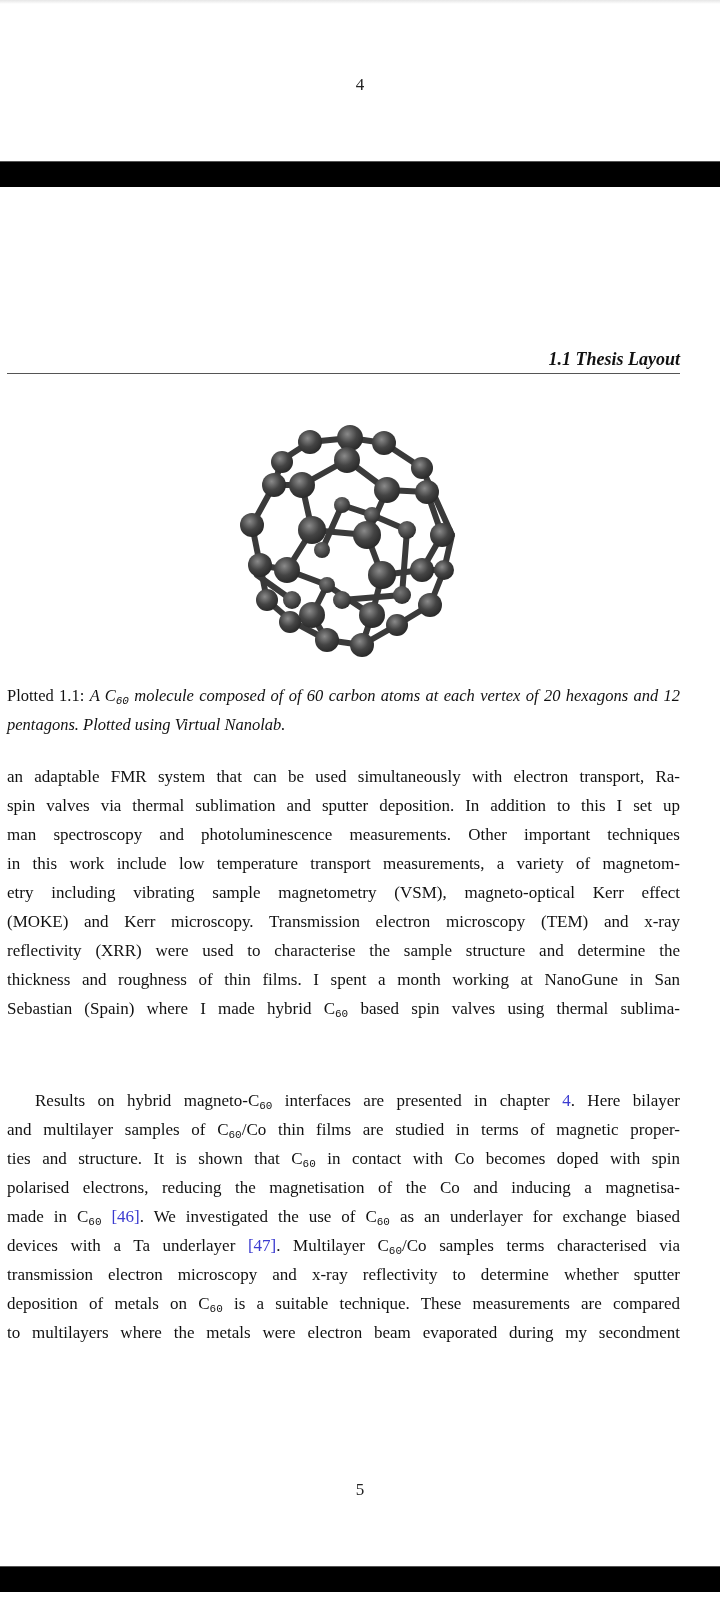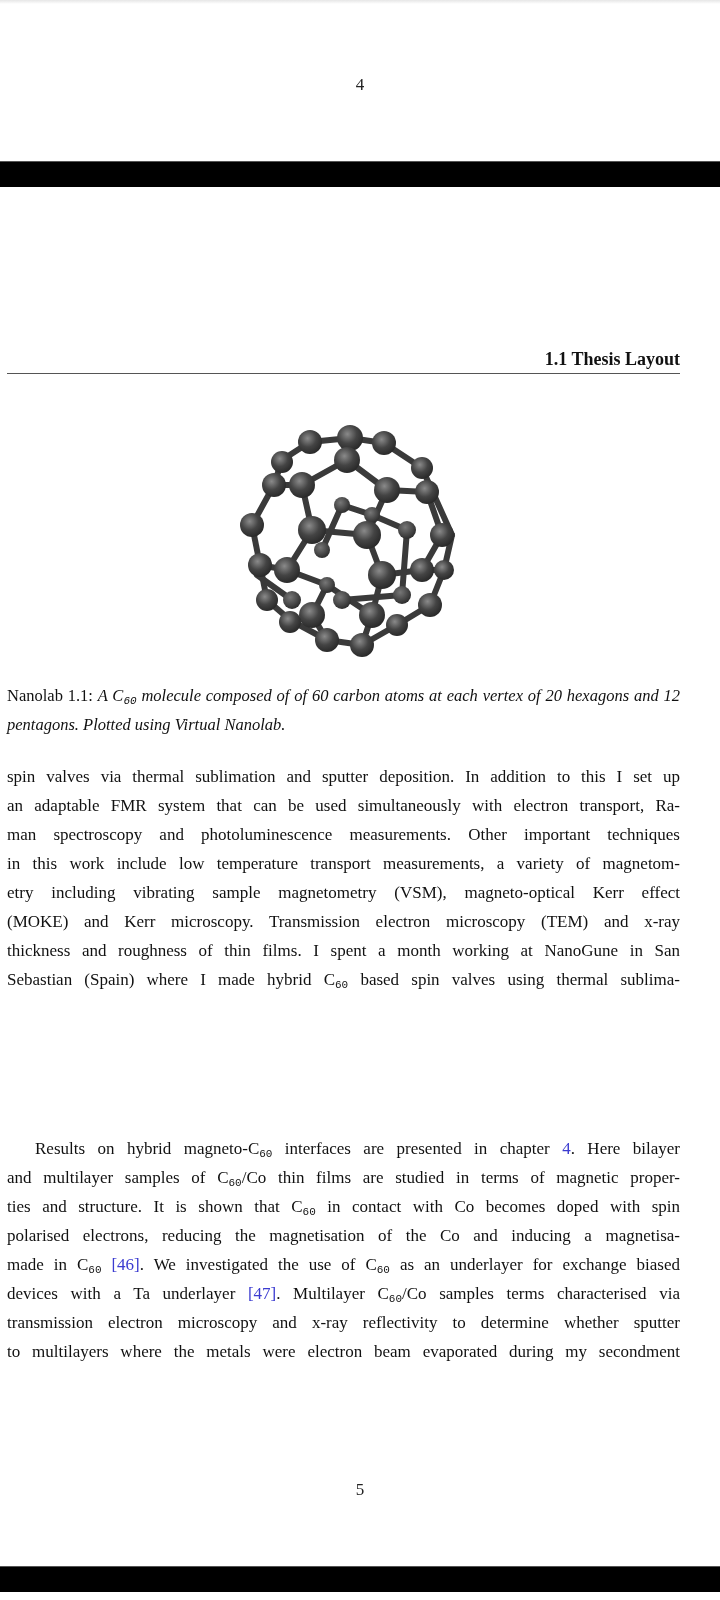--- a/index.html
+++ b/index.html
@@ -11,32 +11,32 @@
     background: linear-gradient(#e6e6e6, #ffffff); }
   .page-num { position: absolute; width: 720px; text-align: center; left: 0;
     font-size: 17px; color: #222; }
   .page-num.top { top: 75px; }
   .page-num.bottom { top: 1480px; }
   .page-gap { position: absolute; left: 0; width: 720px; height: 25px; background: #000;
     border-top: 1px solid #555; }
   .gap1 { top: 161px; }
   .gap2 { top: 1566px; }
   .running-head { position: absolute; left: 7px; top: 347px; width: 673px; height: 26px;
-    border-bottom: 1.5px solid #555; }
+    border-bottom: 1.5px solid #555; font-style: italic; }
   .running-head span { position: absolute; right: 0; top: 2px; font-weight: bold; font-size: 18px;
     color: #111; }
   .figure { position: absolute; left: 222px; top: 410px; width: 242px; height: 250px; }
   .caption { position: absolute; left: 7px; top: 681px; width: 673px; font-size: 16.5px; line-height: 29px;
     text-align: justify; color: #111; }
   .caption .label { font-style: normal; }
   .caption .text { font-style: italic; }
   .para { position: absolute; left: 7px; width: 673px; font-size: 17px; line-height: 29px;
     text-align: justify; text-align-last: left; color: #111; }
   .p1 { top: 762px; }
-  .p2 { top: 1086px; text-indent: 28px; margin-top: 48px; }
+  .p2 { top: 1086px; text-indent: 28px; }
   .line { display: block; text-align: justify; text-align-last: justify; white-space: nowrap; }
   .line.last { text-align-last: left; }
   .linkref { color: #3b3bd0; }
   sub { font-size: 11px; vertical-align: -3px; line-height: 0; font-family: Liberation Mono, monospace; }
 </style>
 </head>
 <body>
 
 <div class="top-shade"></div>
 
@@ -141,41 +141,43 @@
       <circle cx="150" cy="205" r="13" fill="url(#atom)"></circle>
       <circle cx="68" cy="212" r="11" fill="url(#atom)"></circle>
       <circle cx="175" cy="215" r="11" fill="url(#atom)"></circle>
       <circle cx="105" cy="230" r="12" fill="url(#atom)"></circle>
       <circle cx="140" cy="235" r="12" fill="url(#atom)"></circle>
     </g>
   </svg>
 </div>
 
 <div class="caption">
-  <span class="label">Nanolab 1.1:</span>
+  <span class="label">Plotted 1.1:</span>
   <span class="text"><span>A C</span><sub>60</sub><span> molecule composed of of 60 carbon atoms at each vertex of 20 hexagons and 12 pentagons. Plotted using Virtual Nanolab.</span></span>
 </div>
 
 <div class="para p1">
+  <span class="line">an adaptable FMR system that can be used simultaneously with electron transport, Ra-</span>
   <span class="line">spin valves via thermal sublimation and sputter deposition. In addition to this I set up</span>
-  <span class="line">an adaptable FMR system that can be used simultaneously with electron transport, Ra-</span>
   <span class="line">man spectroscopy and photoluminescence measurements. Other important techniques</span>
   <span class="line">in this work include low temperature transport measurements, a variety of magnetom-</span>
   <span class="line">etry including vibrating sample magnetometry (VSM), magneto-optical Kerr effect</span>
   <span class="line">(MOKE) and Kerr microscopy.  Transmission electron microscopy (TEM) and x-ray</span>
+  <span class="line">reflectivity (XRR) were used to characterise the sample structure and determine the</span>
   <span class="line">thickness and roughness of thin films. I spent a month working at NanoGune in San</span>
   <span class="line"><span>Sebastian (Spain) where I made hybrid C</span><sub>60</sub><span> based spin valves using thermal sublima-</span></span>
 </div>
 
 <div class="para p2">
   <span class="line" style="text-indent:28px"><span>Results on hybrid magneto-C</span><sub>60</sub><span> interfaces are presented in chapter </span><a class="linkref">4</a><span>. Here bilayer</span></span>
   <span class="line" style="text-indent:0"><span>and multilayer samples of C</span><sub>60</sub><span>/Co thin films are studied in terms of magnetic proper-</span></span>
   <span class="line" style="text-indent:0"><span>ties and structure.  It is shown that C</span><sub>60</sub><span> in contact with Co becomes doped with spin</span></span>
   <span class="line" style="text-indent:0">polarised electrons, reducing the magnetisation of the Co and inducing a magnetisa-</span>
   <span class="line" style="text-indent:0"><span>made in C</span><sub>60</sub><span> </span><a class="linkref">[46]</a><span>. We investigated the use of C</span><sub>60</sub><span> as an underlayer for exchange biased</span></span>
   <span class="line" style="text-indent:0"><span>devices with a Ta underlayer </span><a class="linkref">[47]</a><span>. Multilayer C</span><sub>60</sub><span>/Co samples terms characterised via</span></span>
   <span class="line" style="text-indent:0">transmission electron microscopy and x-ray reflectivity to determine whether sputter</span>
+  <span class="line" style="text-indent:0"><span>deposition of metals on C</span><sub>60</sub><span> is a suitable technique. These measurements are compared</span></span>
   <span class="line" style="text-indent:0">to multilayers where the metals were electron beam evaporated during my secondment</span>
 </div>
 
 <div class="page-num bottom">5</div>
 
 <div class="page-gap gap2"></div>
 
 </body></html>

